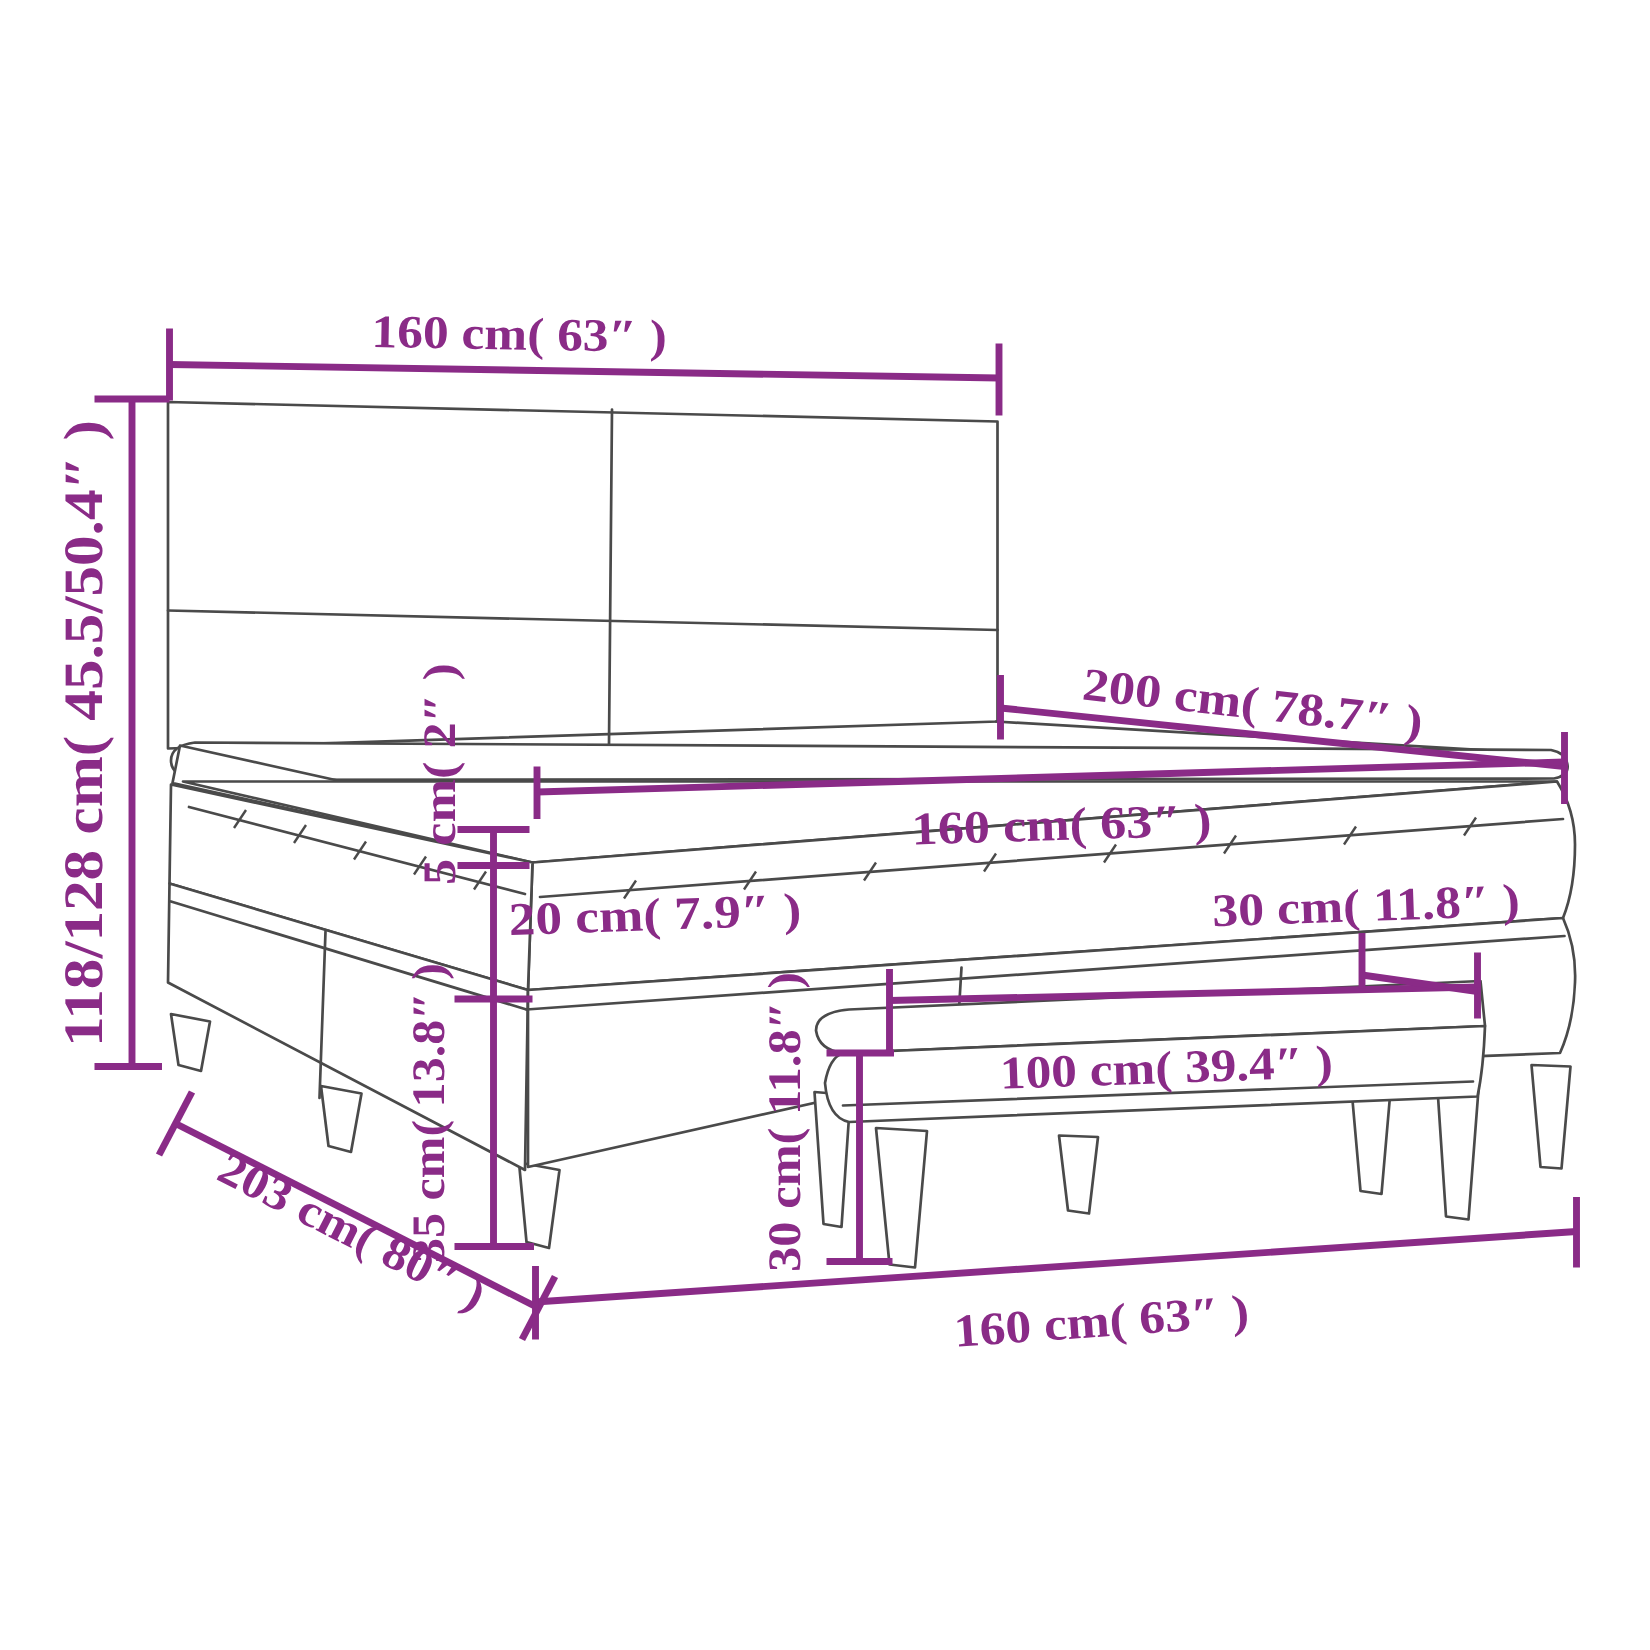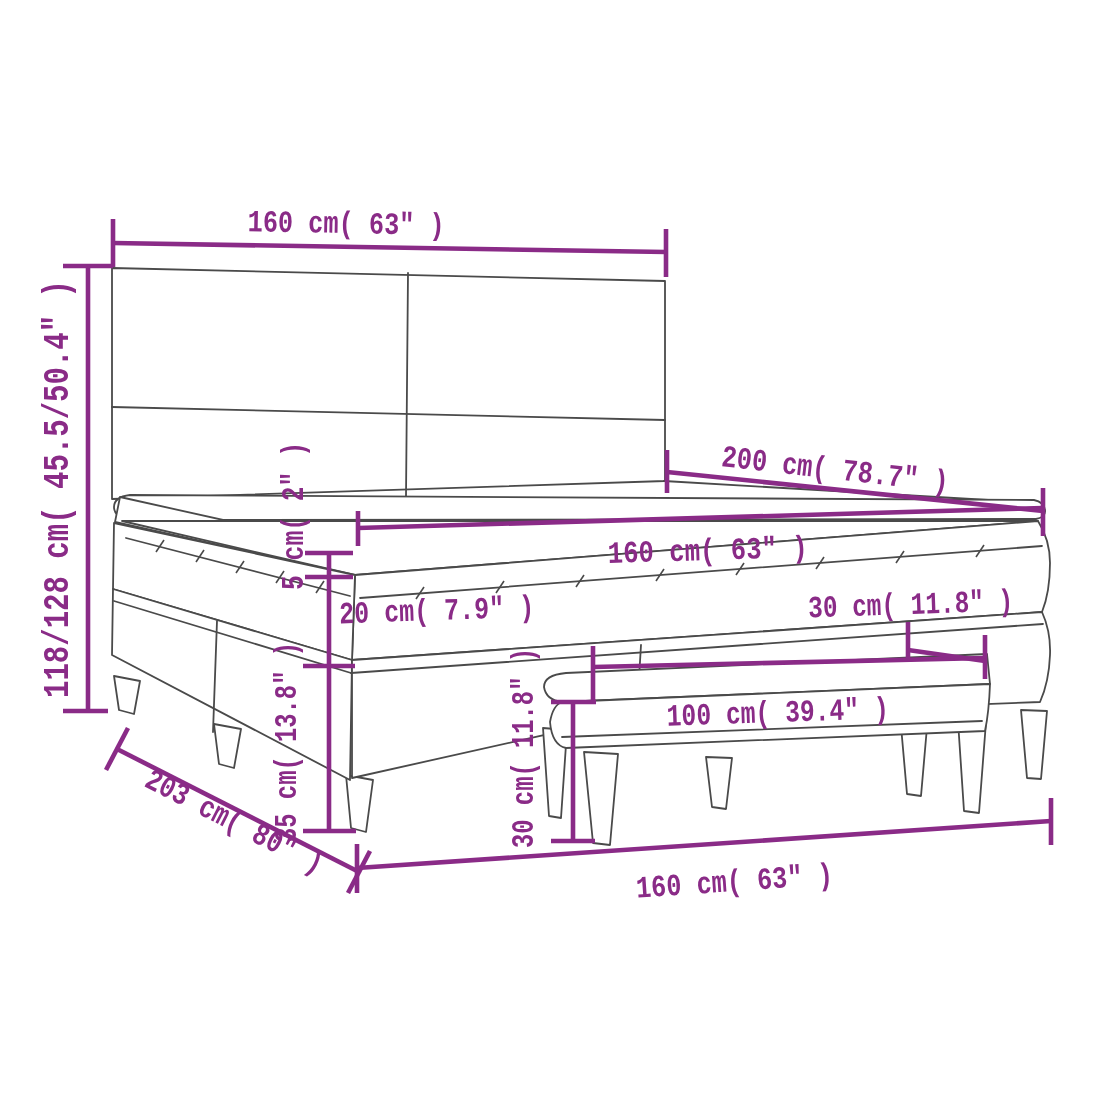--- a/index.html
+++ b/index.html
@@ -1,18 +1,18 @@
 <!DOCTYPE html>
 <html style="--dim-color: #8A2B87; --line-color: #4a4a4a; --bg-color: #ffffff;"><head>
 <meta charset="utf-8">
 <style>
   html,body{margin:0;padding:0;background:#ffffff;}
   .stage{
     width:1100px;height:1100px;position:relative;background:var(--bg-color,#ffffff);
-    font-family:Liberation Mono, monospace;
+    font-family:Liberation Serif, serif;
     overflow:hidden;
   }
   svg{display:block;}
   .oline{stroke:var(--line-color,#4a4a4a);stroke-width:1.8;fill:none;stroke-linejoin:round;stroke-linecap:round;}
   .oface{stroke:var(--line-color,#4a4a4a);stroke-width:1.8;fill:#ffffff;stroke-linejoin:round;}
   .dimline{stroke:var(--dim-color,#8A2B87);stroke-width:4.6;fill:none;stroke-linecap:butt;}
   .dimtick{stroke:var(--dim-color,#8A2B87);stroke-width:4.6;fill:none;stroke-linecap:butt;}
   .dimtext{
     fill:var(--dim-color,#8A2B87);
     font-weight:bold;

